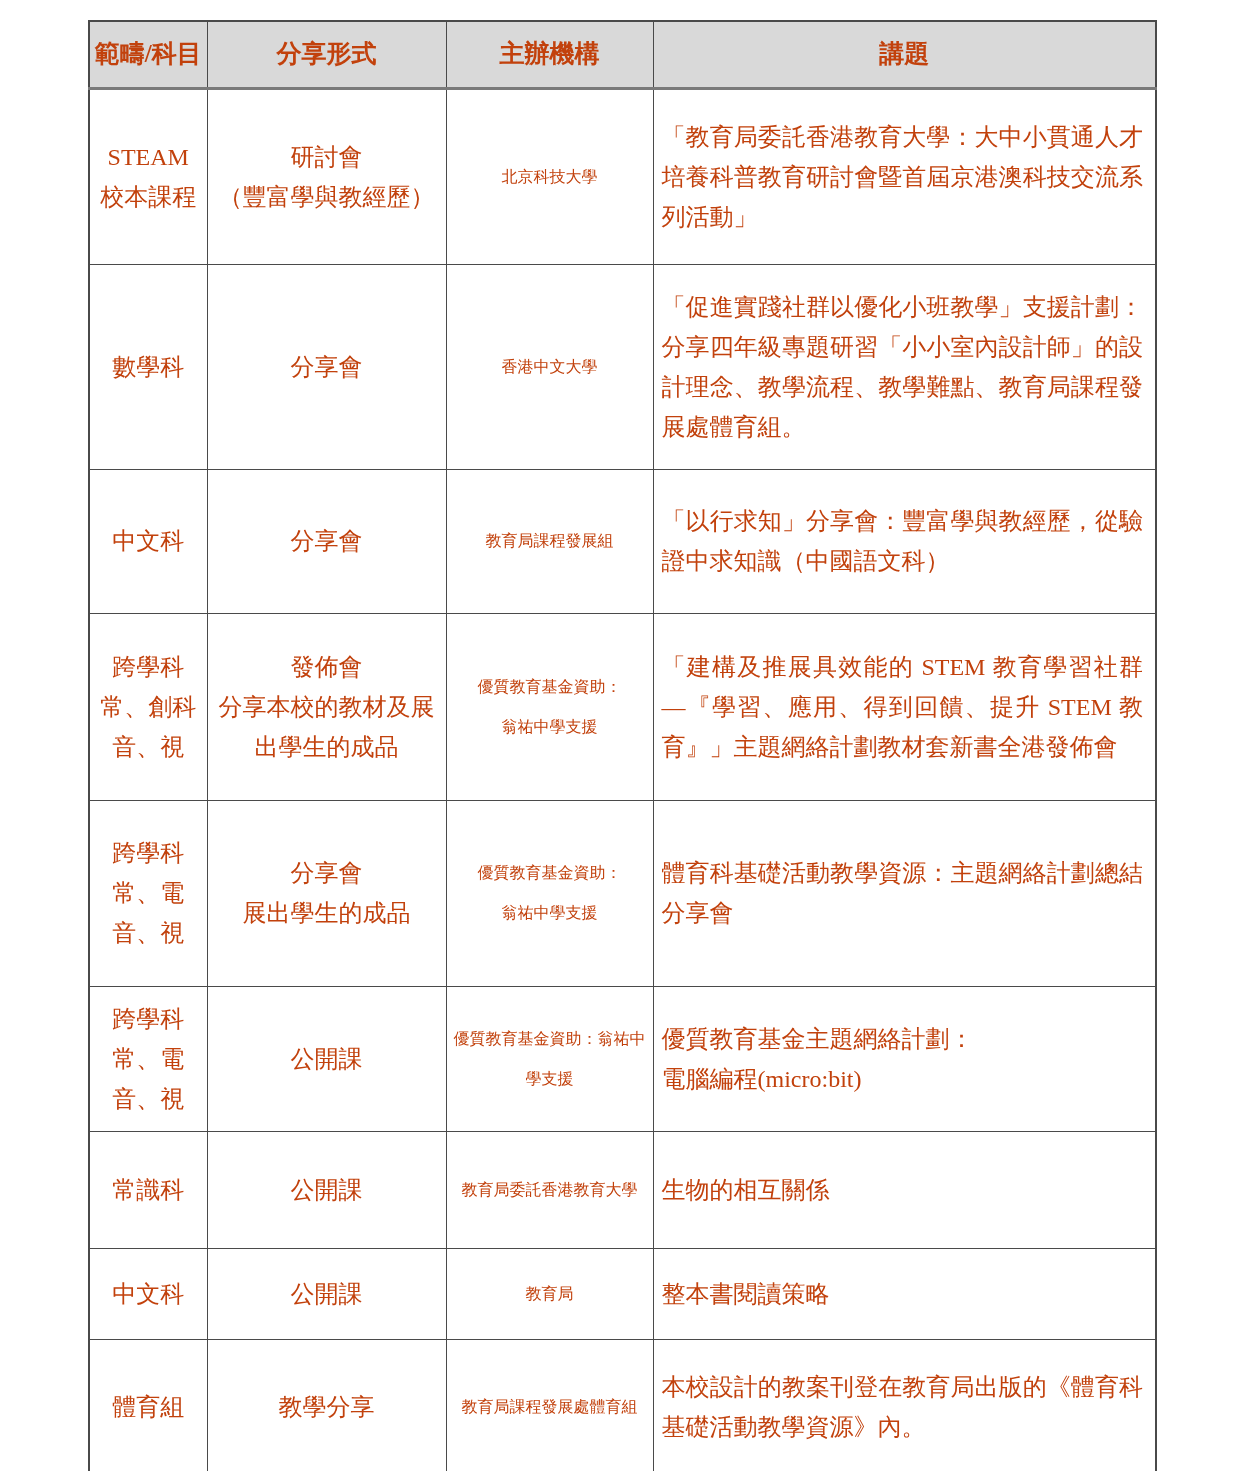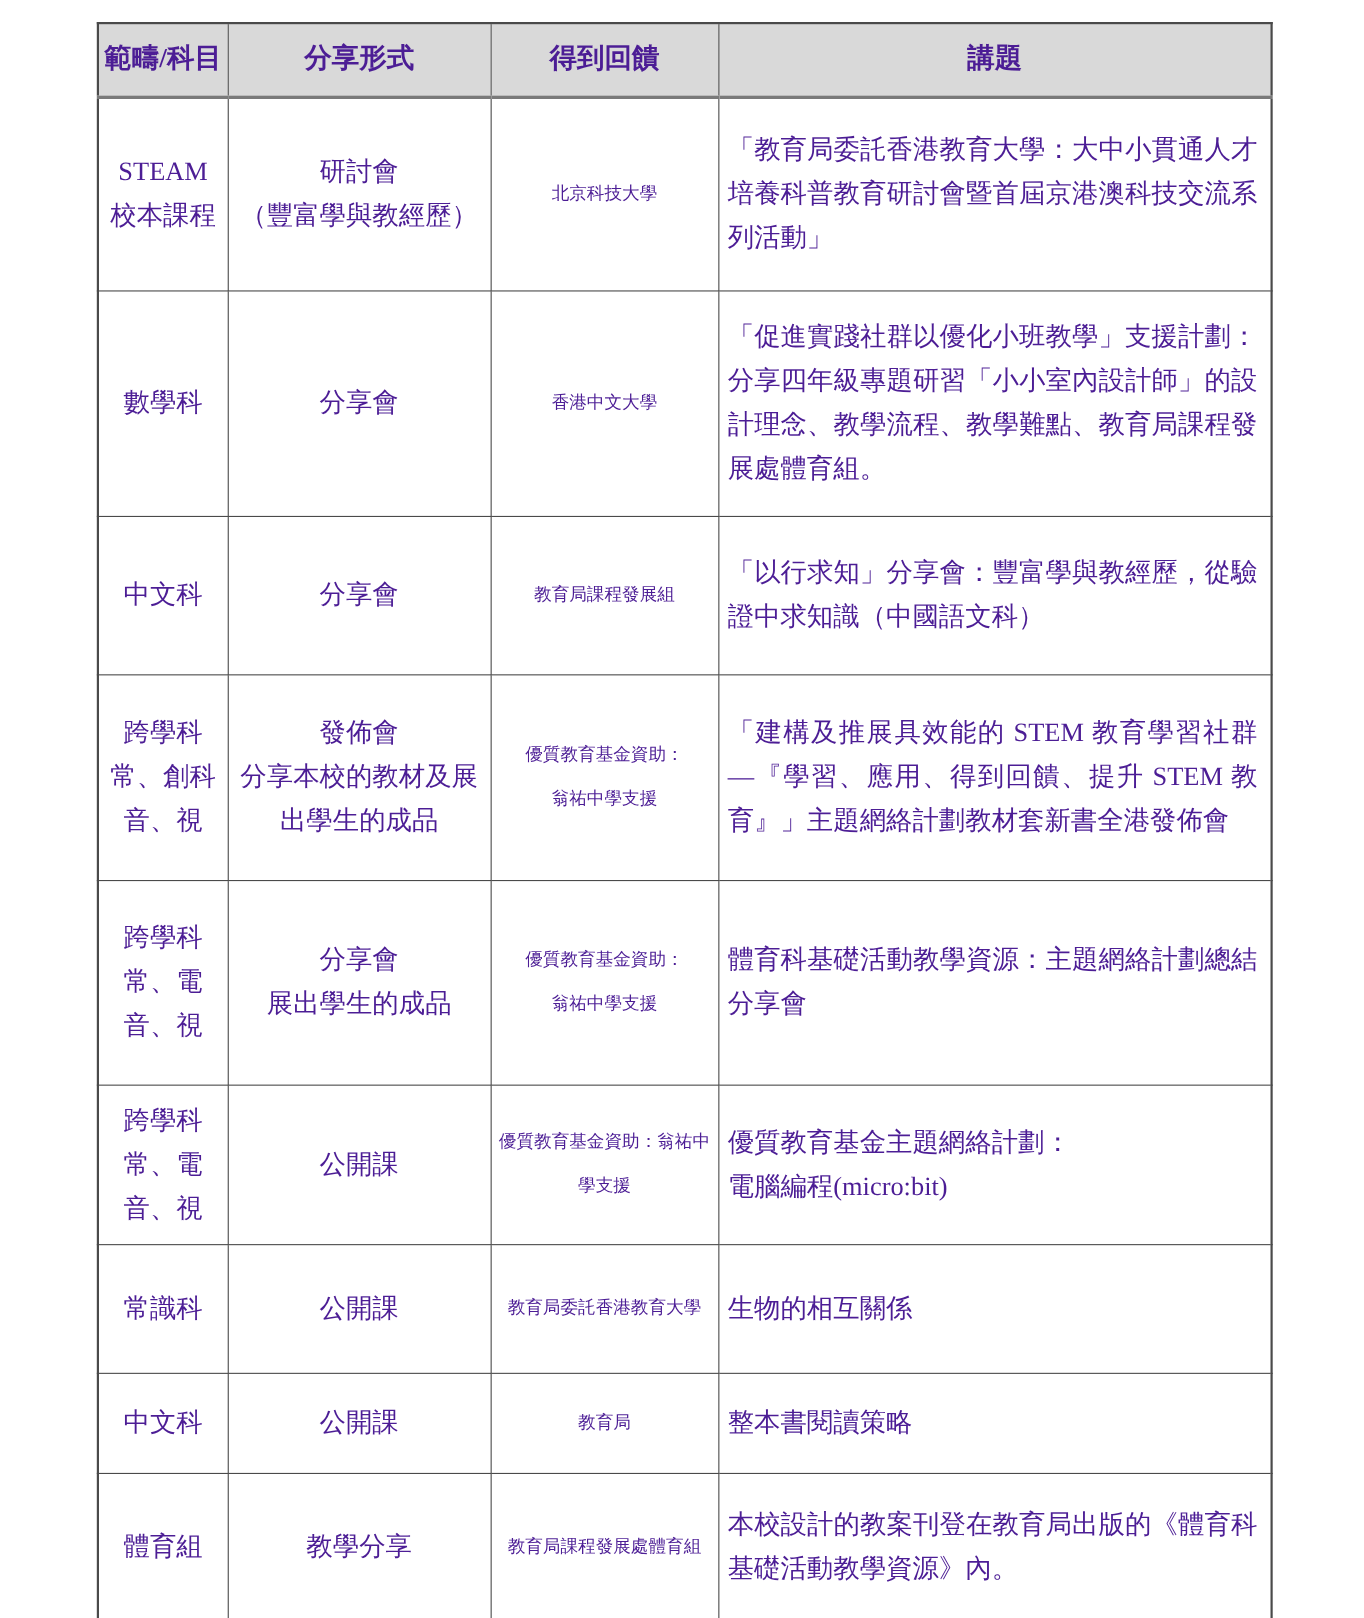--- a/index.html
+++ b/index.html
@@ -3,21 +3,21 @@
 <meta charset="utf-8">
 <style>
   * { box-sizing: border-box; }
   html, body { margin: 0; padding: 0; background: #ffffff; }
   .page {
     position: relative;
     width: 1240px;
     height: 1471px;
     background: #ffffff;
     font-family: "Liberation Serif", "DejaVu Serif", serif;
-    color: #4c1d95;
+    color: #c2410c;
   }
   table.doc-table {
     position: absolute;
     left: 88px;
     top: 20px;
     width: 1067px;
     border-collapse: collapse;
     table-layout: fixed;
     font-size: 24px;
     line-height: 40px;
@@ -60,21 +60,21 @@
     <colgroup>
       <col class="c1">
       <col class="c2">
       <col class="c3">
       <col class="c4">
     </colgroup>
     <thead>
       <tr>
         <th>範疇/科目</th>
         <th>分享形式</th>
-        <th>得到回饋</th>
+        <th>主辦機構</th>
         <th>講題</th>
       </tr>
     </thead>
     <tbody>
         <tr style="height: 176px; font-family: Liberation Serif, serif;">
           <td class="col-category">
             <div class="cell-line">STEAM</div>
             <div class="cell-line">校本課程</div>
           </td>
           <td class="col-form">

